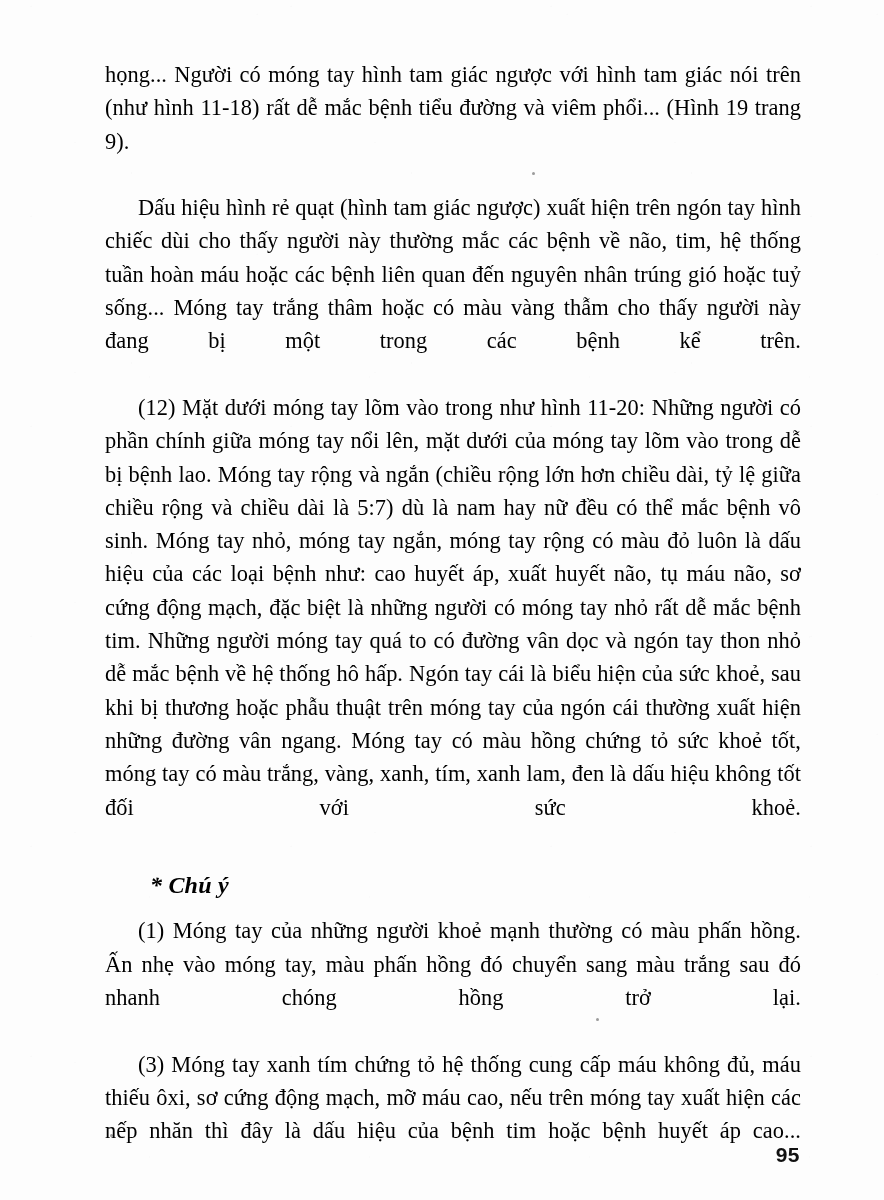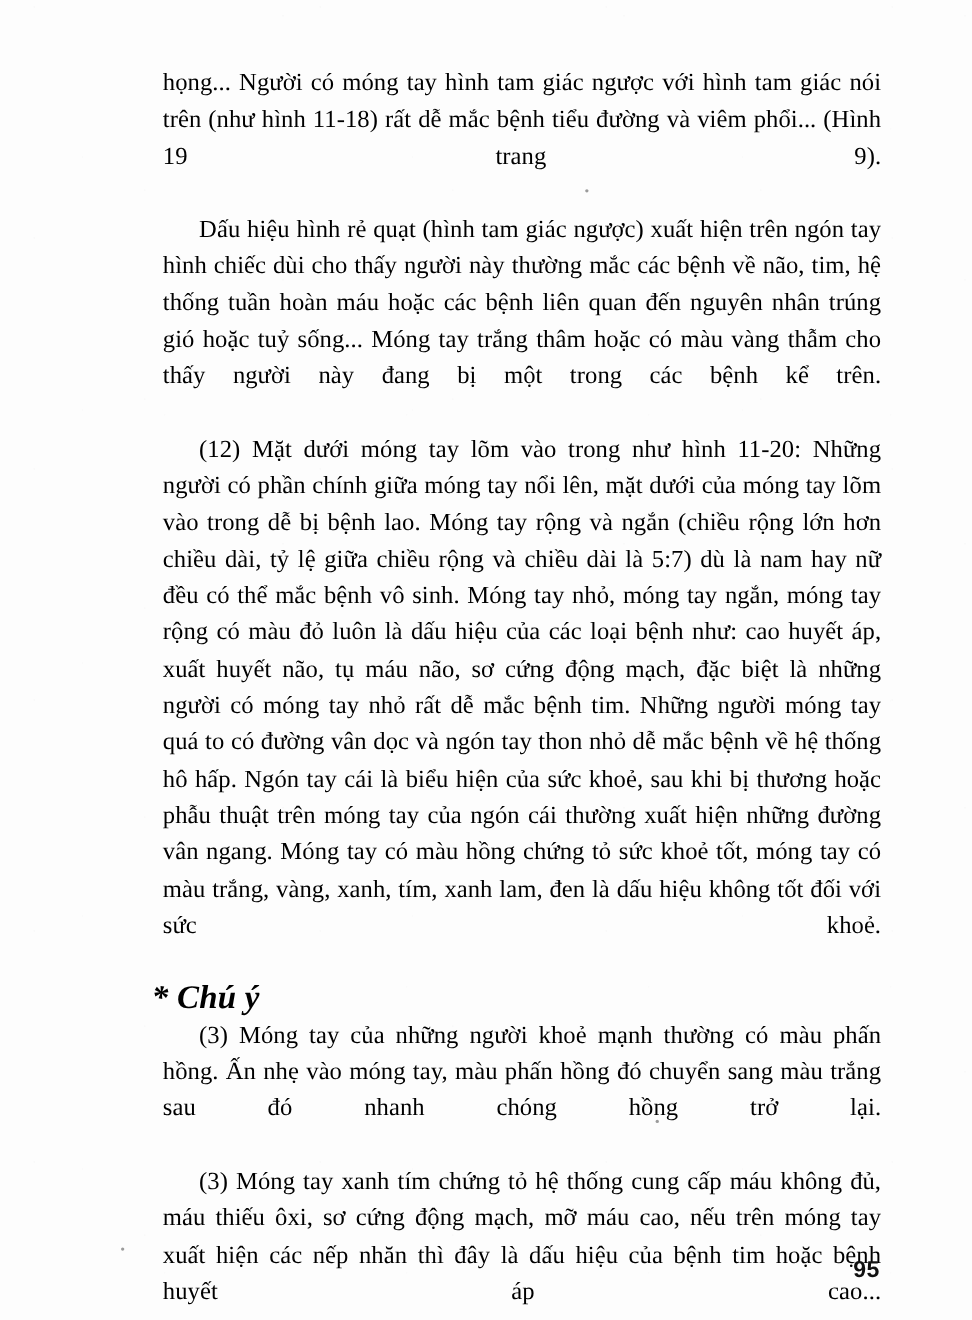--- a/index.html
+++ b/index.html
@@ -59,26 +59,25 @@
     text-indent: 0;
   }
   
   p.para:after {
     content: "";
     display: inline-block;
     width: 100%;
   }
   p.para.stretch-last {
     text-align-last: justify;
-    margin-left: 43px;
   }
 
   h2.note-heading {
-    margin: 0;
-    font-size: 30px;
+    margin: 12px;
+    font-size: 24px;
     line-height: 33.3px;
     font-weight: bold;
     font-style: italic;
     text-indent: 33px;
     letter-spacing: 0.2px;
   }
 
   
   .folio {
     position: absolute;
@@ -112,21 +111,21 @@
   <div class="text-column">
 
     <p class="para no-indent stretch-last">họng... Người có móng tay hình tam giác ngược với hình tam giác nói trên (như hình 11-18) rất dễ mắc bệnh tiểu đường và viêm phổi... (Hình 19 trang 9).</p>
 
     <p class="para stretch-last">Dấu hiệu hình rẻ quạt (hình tam giác ngược) xuất hiện trên ngón tay hình chiếc dùi cho thấy người này thường mắc các bệnh về não, tim, hệ thống tuần hoàn máu hoặc các bệnh liên quan đến nguyên nhân trúng gió hoặc tuỷ sống... Móng tay trắng thâm hoặc có màu vàng thẫm cho thấy người này đang bị một trong các bệnh kể trên.</p>
 
     <p class="para stretch-last">(12) Mặt dưới móng tay lõm vào trong như hình 11-20: Những người có phần chính giữa móng tay nổi lên, mặt dưới của móng tay lõm vào trong dễ bị bệnh lao. Móng tay rộng và ngắn (chiều rộng lớn hơn chiều dài, tỷ lệ giữa chiều rộng và chiều dài là 5:7) dù là nam hay nữ đều có thể mắc bệnh vô sinh. Móng tay nhỏ, móng tay ngắn, móng tay rộng có màu đỏ luôn là dấu hiệu của các loại bệnh như: cao huyết áp, xuất huyết não, tụ máu não, sơ cứng động mạch, đặc biệt là những người có móng tay nhỏ rất dễ mắc bệnh tim. Những người móng tay quá to có đường vân dọc và ngón tay thon nhỏ dễ mắc bệnh về hệ thống hô hấp. Ngón tay cái là biểu hiện của sức khoẻ, sau khi bị thương hoặc phẫu thuật trên móng tay của ngón cái thường xuất hiện những đường vân ngang. Móng tay có màu hồng chứng tỏ sức khoẻ tốt, móng tay có màu trắng, vàng, xanh, tím, xanh lam, đen là dấu hiệu không tốt đối với sức khoẻ.</p>
 
     <h2 class="note-heading">* Chú ý</h2>
 
-    <p class="para stretch-last">(3) Móng tay của những người khoẻ mạnh thường có màu phấn hồng. Ấn nhẹ vào móng tay, màu phấn hồng đó chuyển sang màu trắng sau đó nhanh chóng hồng trở lại.</p>
+    <p class="para stretch-last">(1) Móng tay của những người khoẻ mạnh thường có màu phấn hồng. Ấn nhẹ vào móng tay, màu phấn hồng đó chuyển sang màu trắng sau đó nhanh chóng hồng trở lại.</p>
 
 
     <p class="para stretch-last">(3) Móng tay xanh tím chứng tỏ hệ thống cung cấp máu không đủ, máu thiếu ôxi, sơ cứng động mạch, mỡ máu cao, nếu trên móng tay xuất hiện các nếp nhăn thì đây là dấu hiệu của bệnh tim hoặc bệnh huyết áp cao...</p>
 
   </div>
 
   <div class="folio">95</div>
 </div>
 
 </body></html>

